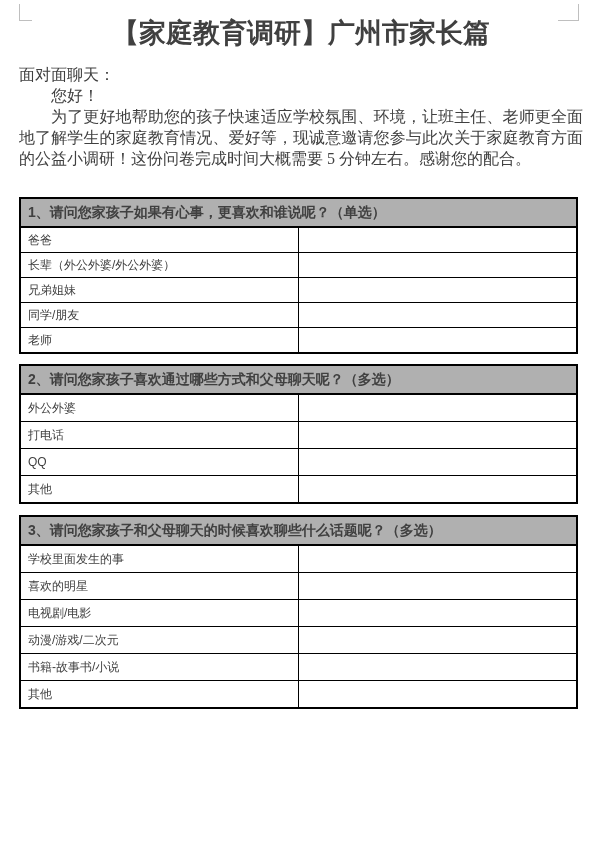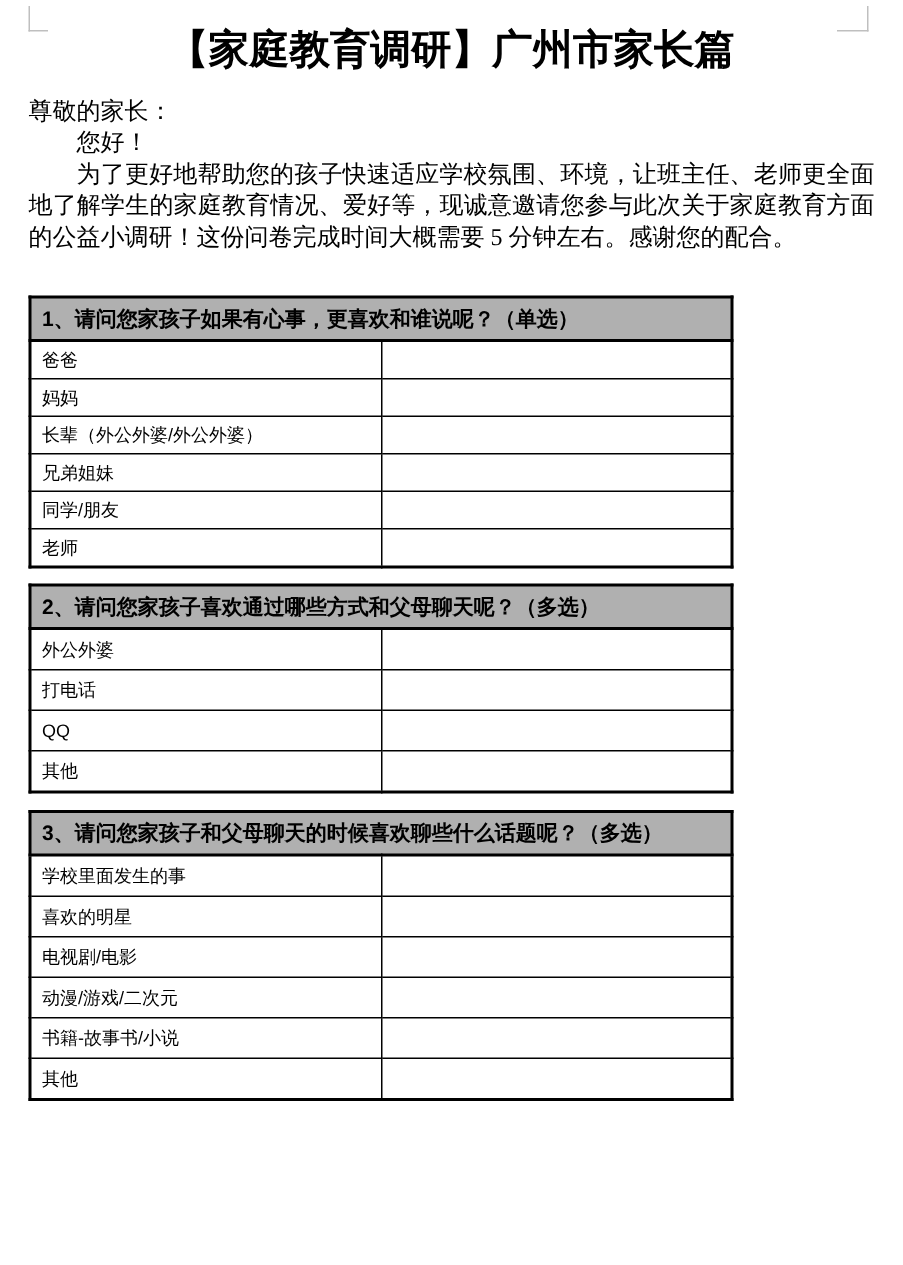--- a/index.html
+++ b/index.html
@@ -3,21 +3,21 @@
 <meta charset="utf-8">
 <style>
   html, body { margin:0; padding:0; background:#ffffff; }
   .page {
     position: relative;
     width: 602px;
     height: 843px;
     background: #ffffff;
     overflow: hidden;
     font-family: "Liberation Serif", "DejaVu Serif", serif;
-    color: #000000;
+    color: #404040;
   }
   
   .crop-mark { position: absolute; }
   .crop-mark.left {
     left: 19px; top: 4px; width: 12px; height: 16px;
     border-left: 1px solid #bfbfbf; border-bottom: 1px solid #bfbfbf;
   }
   .crop-mark.right {
     left: 558px; top: 4px; width: 20px; height: 16px;
     border-right: 1px solid #bfbfbf; border-bottom: 1px solid #bfbfbf;
@@ -34,21 +34,21 @@
   .intro {
     margin: 14px 19px 0 19px;
     font-size: 16px;
     line-height: 21px;
     text-align: justify;
   }
   .intro p { margin: 0; }
   .intro p.indent { text-indent: 32px; }
 
   table.q-table {
-    width: 470px;
+    width: 559px;
     margin-left: 19px;
     border-collapse: collapse;
     table-layout: fixed;
     font-family: "Liberation Sans", "DejaVu Sans", sans-serif;
     border: 2px solid #000;
   }
   table.q-table.first { margin-top: 28px; }
   table.q-table.gap10 { margin-top: 10px; }
   table.q-table.gap11 { margin-top: 11px; padding-left: 36px; }
 
@@ -77,36 +77,32 @@
 <body>
 
 <div class="page">
 
   <div class="crop-mark left"></div>
   <div class="crop-mark right"></div>
 
   <h1 class="doc-title">【家庭教育调研】广州市家长篇</h1>
 
   <div class="intro">
-    <p>尊敬的家长：</p>
+    <p>面对面聊天：</p>
     <p class="indent">您好！</p>
     <p class="indent">为了更好地帮助您的孩子快速适应学校氛围、环境，让班主任、老师更全面地了解学生的家庭教育情况、爱好等，现诚意邀请您参与此次关于家庭教育方面的公益小调研！这份问卷完成时间大概需要 5 分钟左右。感谢您的配合。</p>
   </div>
 
   <table class="q-table first">
     <tbody>
         <tr>
       <th class="q-header" colspan="2">1、请问您家孩子如果有心事，更喜欢和谁说呢？（单选）</th>
     </tr>
     <tr class="r24">
       <td class="opt">爸爸</td>
-      <td class="ans"></td>
-    </tr>
-    <tr class="r24">
-      <td class="opt">妈妈</td>
       <td class="ans"></td>
     </tr>
     <tr class="r24">
       <td class="opt">长辈（外公外婆/外公外婆）</td>
       <td class="ans"></td>
     </tr>
     <tr class="r24">
       <td class="opt">兄弟姐妹</td>
       <td class="ans"></td>
     </tr>

